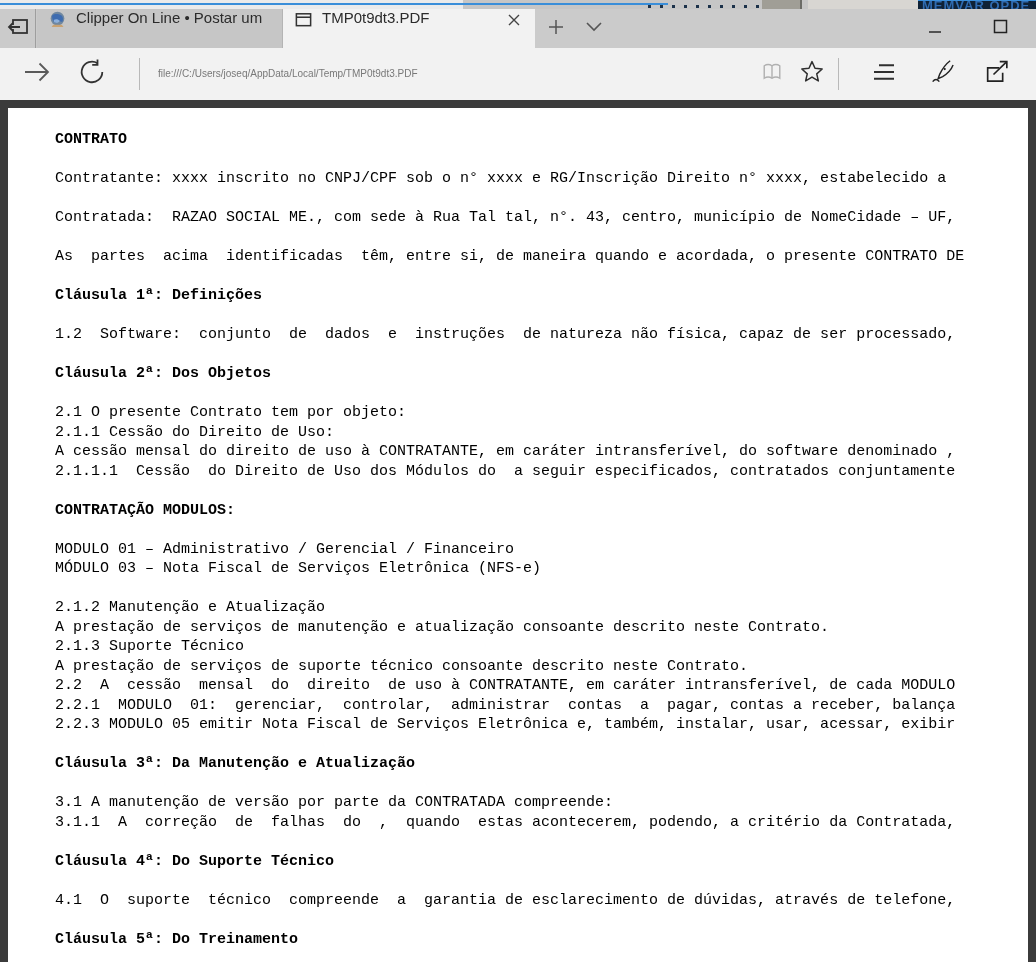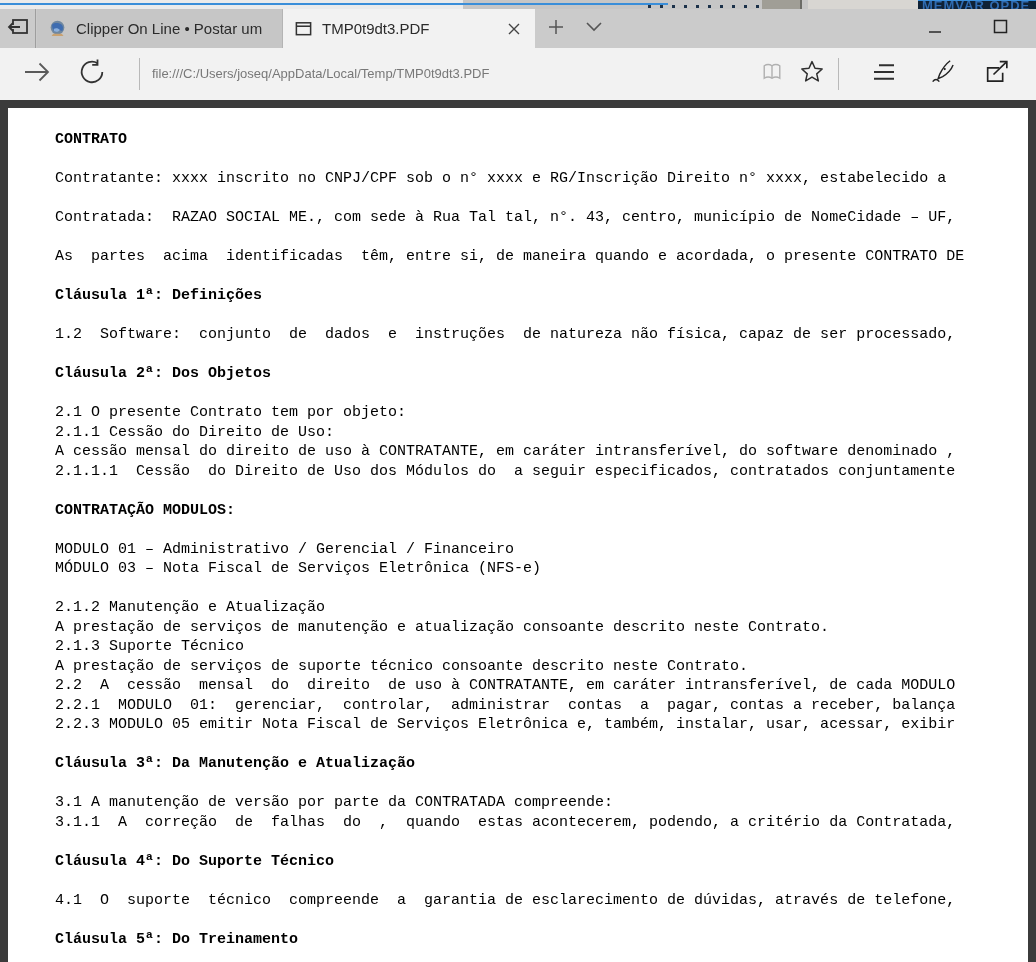--- a/index.html
+++ b/index.html
@@ -18,39 +18,39 @@
   .bg-blockb { position:absolute; left:808px; top:0; width:110px; height:9px; background:#d8d6d2; }
   .bg-navy { position:absolute; left:918px; top:0; width:118px; height:9px; background:#0f2236;
              border-top:1px solid #3a8ed9; overflow:hidden; }
   .bg-code { position:relative; top:-3px; left:4px; color:#2f6bb0; font-weight:bold; font-size:13px;
              letter-spacing:1px; white-space:nowrap; font-family:"Liberation Sans", sans-serif; }
 
   
   .tabbar { position:absolute; top:9px; left:0; width:1036px; height:39px; background:#cbcbcb; }
   .setaside { position:absolute; left:0; top:0; width:36px; height:39px; border-right:1px solid #9e9e9e;
               display:flex; align-items:center; justify-content:center; cursor:pointer; }
-  .tab { position:absolute; top:0; height:39px; display:flex; align-items:center; padding:0 10px; gap:9px; cursor:pointer; }
+  .tab { position:absolute; top:0; height:39px; display:flex; padding:0 10px; gap:9px; cursor:pointer; }
   .tab-inactive { left:37px; width:246px; background:#c6c6c6; border-right:1px solid #b4b4b4; }
   .tab-active   { left:283px; width:252px; background:#f2f2f2; }
   .tab-title { font-size:15px; color:#2b2b2b; white-space:nowrap; overflow:hidden; flex:1; }
   .tab-close { margin-left:auto; display:flex; align-items:center; justify-content:center; width:22px; height:22px; cursor:pointer; }
   .favicon { display:flex; align-items:center; justify-content:center; width:20px; height:20px; flex:0 0 auto; }
   .newtab { position:absolute; left:541px; top:0; width:30px; height:39px; display:flex; align-items:center; justify-content:center; cursor:pointer; }
   .tabchev { position:absolute; left:578px; top:0; width:32px; height:39px; display:flex; align-items:center; justify-content:center; cursor:pointer; }
   .capbtn { position:absolute; top:0; width:46px; height:39px; display:flex; align-items:center; justify-content:center; cursor:pointer; }
   .btn-min { left:912px; } .btn-max { left:977px; }
 
   
   .addressbar { position:absolute; top:48px; left:0; width:1036px; height:52px; background:#f2f2f2; }
   .abtn { position:absolute; top:8px; width:40px; height:36px; display:flex; align-items:center; justify-content:center; cursor:pointer; }
   .fwd { left:17px; } .refresh { left:72px; }
   .vdiv { position:absolute; top:10px; width:1px; height:32px; background:#b9b9b9; }
   .vdiv-url { left:139px; } .vdiv-right { left:838px; }
-  .urlbox { position:absolute; left:152px; top:0; width:560px; height:52px; line-height:52px;
-            font-size:13px; color:#787878; white-space:nowrap; overflow:hidden; cursor:text; }
+  .urlbox { position:absolute; left:158px; top:0; width:560px; height:52px; line-height:52px;
+            font-size:10px; color:#787878; white-space:nowrap; overflow:hidden; cursor:text; }
   .read { left:752px; } .star { left:792px; } .hub { left:864px; } .pen { left:921px; } .share { left:976px; }
 
   
   .pdfarea { position:absolute; top:100px; left:0; width:1036px; height:862px; background:#3b3b3b;padding-left:16px; }
   .page { position:absolute; top:8px; left:8px; width:1020px; height:854px; background:#ffffff; overflow:hidden; }
   .doc { padding:22px 0 0 47px; font-family:"Liberation Mono", monospace; font-size:15px;
          line-height:19.5px; color:#000; }
   .doc .line { white-space:pre; height:19.5px; }
   .doc .bold { font-weight:bold; }
 </style>

